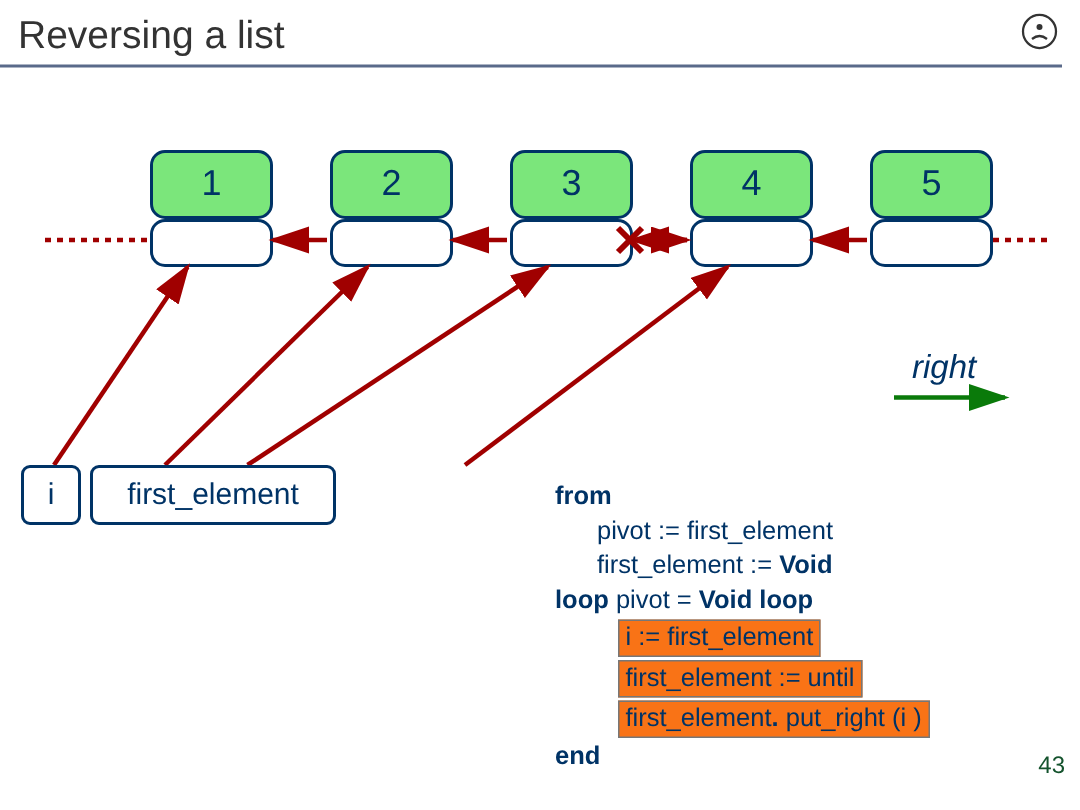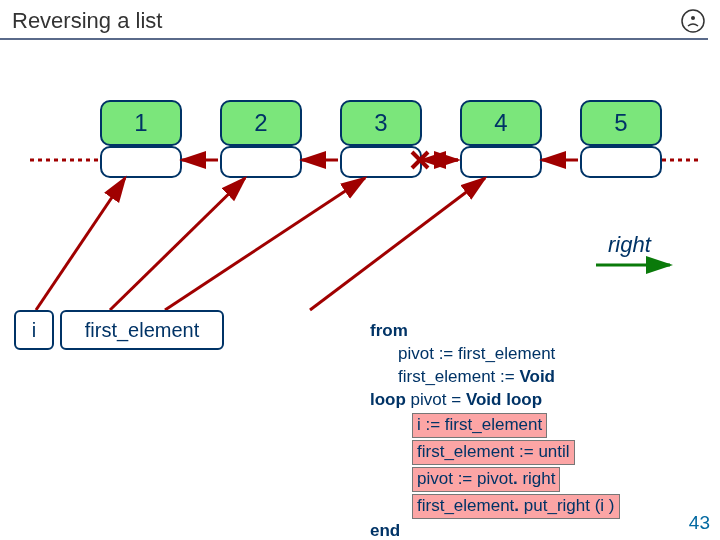--- a/index.html
+++ b/index.html
@@ -7,21 +7,21 @@
     padding: 0;
     width: 720px;
     height: 540px;
     font-family: "Trebuchet MS", "Comic Sans MS", sans-serif;
     background: #fff;
     position: relative;
     overflow: hidden;
   }
   .title-bar {
     padding: 8px 12px 4px 12px;
-    font-size: 22px;
+    font-size: 26px;
     color: #333;
   }
   .title-underline {
     height: 2px;
     background: #5a6a8a;
     margin: 0 12px 0 0;
   }
   .logo {
     position: absolute;
     top: 8px;
@@ -80,35 +80,35 @@
     position: absolute;
     left: 370px;
     top: 260px;
     width: 340px;
     color: #003366;
     font-size: 17px;
     font-family: "Trebuchet MS", sans-serif;
     line-height: 1.35;
   }
   .code-block .hl {
-    background: #fca5a5;
+    background: #f97316;
     border: 1px solid #777;
     padding: 0 4px;
     display: inline-block;
     margin: 1px 0;
   }
   .code-block .kw { font-weight: bold; }
   .code-block .in1 { margin-left: 28px; }
   .code-block .in2 { margin-left: 42px; }
   .slide-num {
     position: absolute;
     right: 10px;
-    bottom: 6px;
-    font-size: 19px;
-    color: #0369a1;
+    bottom: 20px;
+    font-size: 16px;
+    color: #14532d;
   }
 </style>
 </head>
 <body>
 
 <div class="title-bar">Reversing a list</div>
 <div class="title-underline"></div>
 
 <div class="logo">
   <svg viewBox="0 0 26 26">
@@ -177,20 +177,19 @@
     <div><span class="kw">from</span></div>
     <div class="in1"><span>pivot := first_element</span></div>
     <div class="in1">
       <span>first_element := </span><span class="kw">Void</span>
     </div>
     <div>
       <span class="kw">loop</span><span> pivot = </span><span class="kw">Void</span><span class="kw"> loop</span>
     </div>
     <div class="in2"><span class="hl">i := first_element</span></div>
     <div class="in2"><span class="hl">first_element := until</span></div>
-    <div class="in2"><span class="hl"><span>pivot := pivot</span><b>.</b>&nbsp;<span>right</span></span></div>
     <div class="in2"><span class="hl"><span>first_element</span><b>.</b>&nbsp;<span>put_right (i )</span></span></div>
     <div><span class="kw">end</span></div>
   </div>
 
 </div>
 
 <div class="slide-num">43</div>
 
 </body></html>

